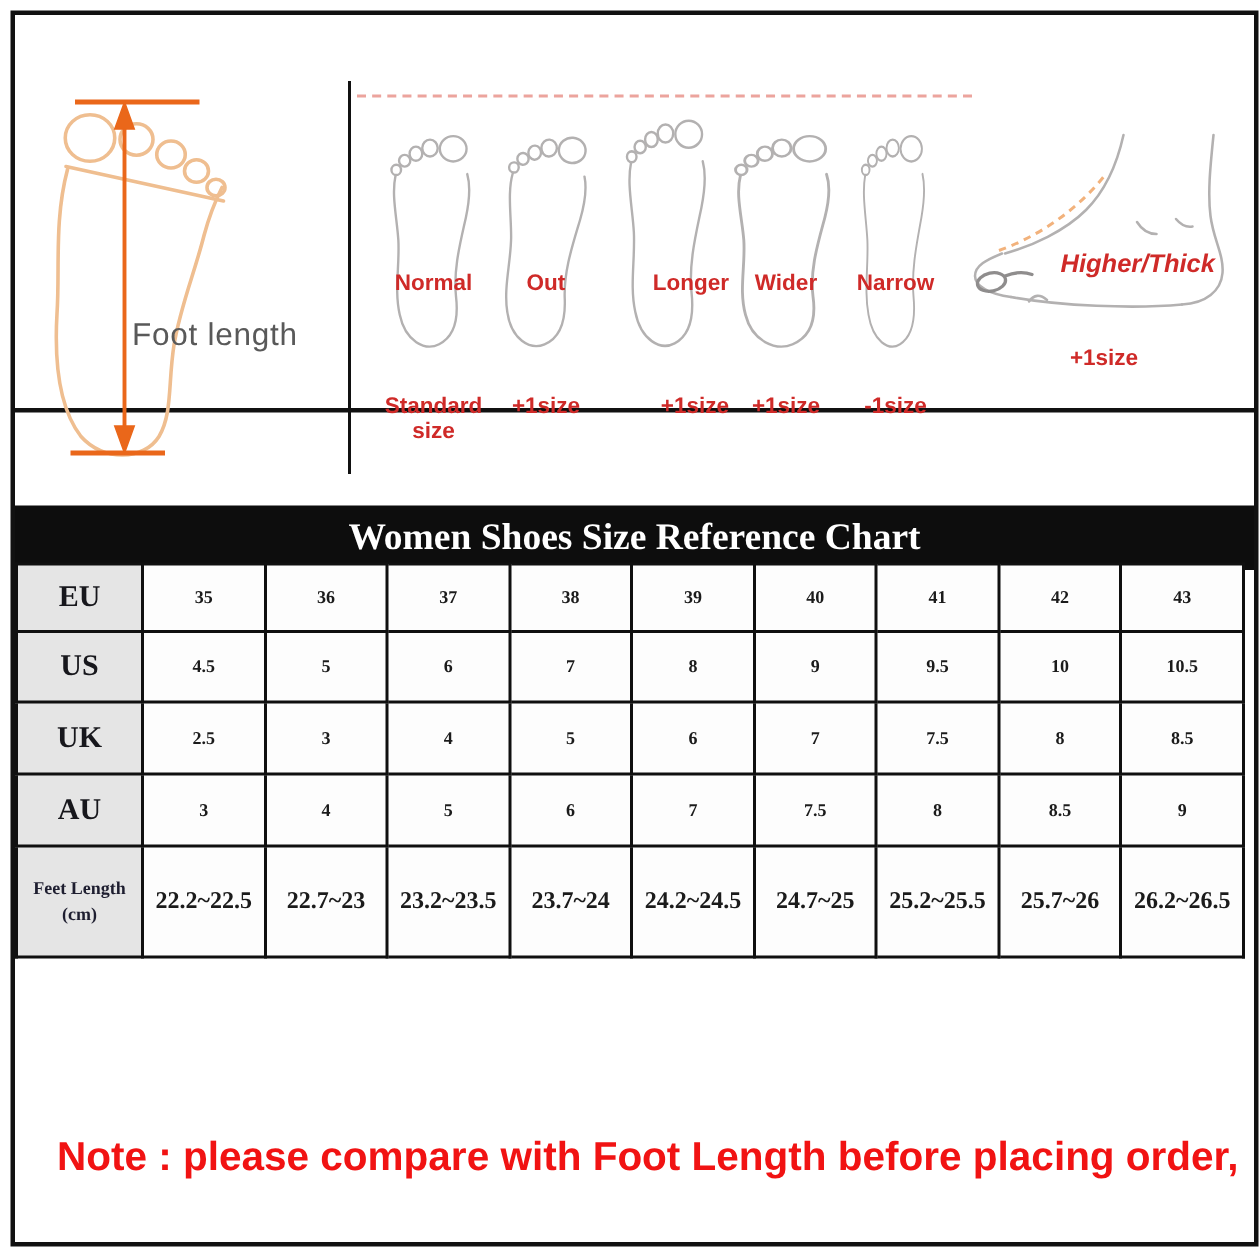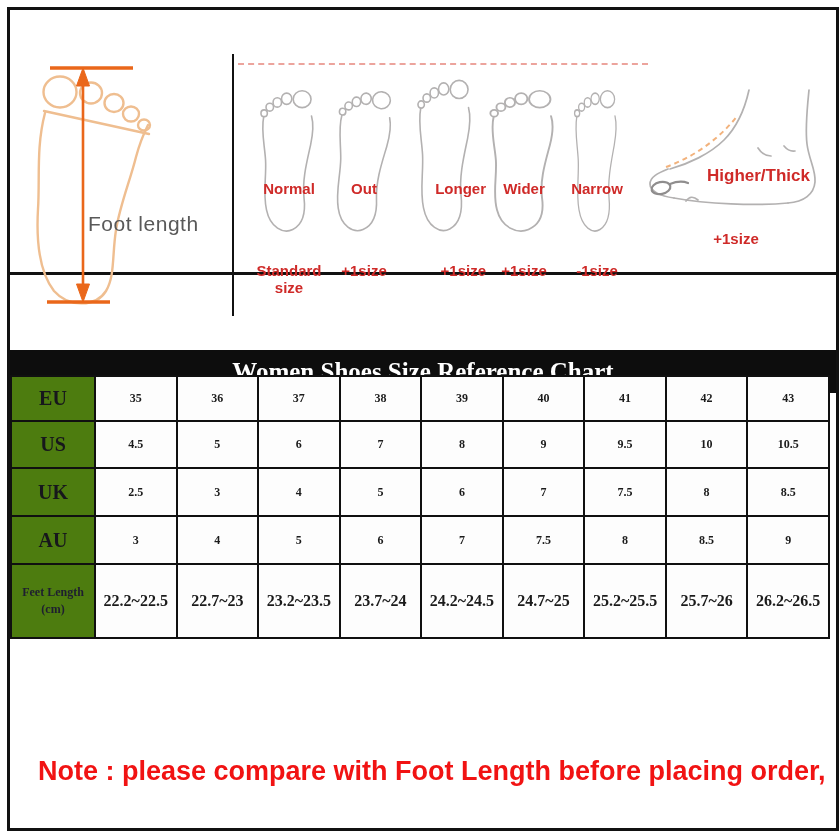--- a/index.html
+++ b/index.html
@@ -18,31 +18,31 @@
   .foot-col{position:absolute;top:46px;width:80px;height:215px;text-align:center;}
   .foot-svg{display:block;margin:0 auto;width:60px;height:152px;}
   .foot-out{transform:rotate(4deg);}
   .foot-longer{transform:scaleY(1.07);transform-origin:50% 100%;}
   .foot-wider{transform:scaleX(1.2);}
   .foot-narrow{transform:scaleX(0.8);}
   .foot-label{position:absolute;top:94px;left:0;width:100%;color:#cf2a28;font-size:15px;font-weight:600;}
   .foot-size-note{position:absolute;top:176px;left:0;width:100%;color:#cf2a28;font-size:15px;font-weight:600;line-height:17px;}
   .side-foot-group{position:absolute;left:412px;top:78px;width:178px;height:180px;}
   .side-svg{position:absolute;left:0;top:0;width:175px;height:125px;}
-  .side-label{position:absolute;left:40px;top:78px;width:145px;text-align:center;color:#cf2a28;font-size:17px;font-weight:600;}
+  .side-label{position:absolute;left:40px;top:78px;width:145px;text-align:center;color:#cf2a28;font-size:17px;font-weight:600;font-style:italic;}
   .side-size-note{position:absolute;left:20px;top:142px;width:140px;text-align:center;color:#cf2a28;font-size:15px;font-weight:600;}
 
   
-  .chart-band{position:absolute;left:0;right:0;top:340px;height:43px;background:#0d0d0d;color:#ffffff;
+  .chart-band{position:absolute;left:0;right:0;top:327px;height:43px;background:#0d0d0d;color:#ffffff;
               font-family:"Liberation Serif",serif;font-weight:bold;font-size:25px;text-align:center;line-height:43px;}
   .size-table{position:absolute;left:0;right:0;top:365px;width:820px;border-collapse:collapse;table-layout:fixed;
               font-family:"Liberation Serif",serif;}
   .size-table col.c0{width:84px;}
   .size-table th,.size-table td{border:2px solid #101010;text-align:center;vertical-align:middle;padding:0;}
-  .size-table th{background:#4d7c0f;color:#17171c;font-size:20px;font-weight:bold;}
+  .size-table th{background:#e5e5e5;color:#17171c;font-size:20px;font-weight:bold;}
   .size-table td{background:#fdfdfd;color:#1b1b1b;font-size:12px;font-weight:bold;}
   .size-table tr:nth-child(1){height:45px;}
   .size-table tr:nth-child(2){height:47px;}
   .size-table tr:nth-child(3){height:48px;}
   .size-table tr:nth-child(4){height:48px;}
   .size-table tr.feet-length-row{height:74px;}
   .size-table tr.feet-length-row th{font-size:12px;line-height:17px;color:#1e1e30;}
   .size-table tr.feet-length-row td{font-size:16px;}
 
   

